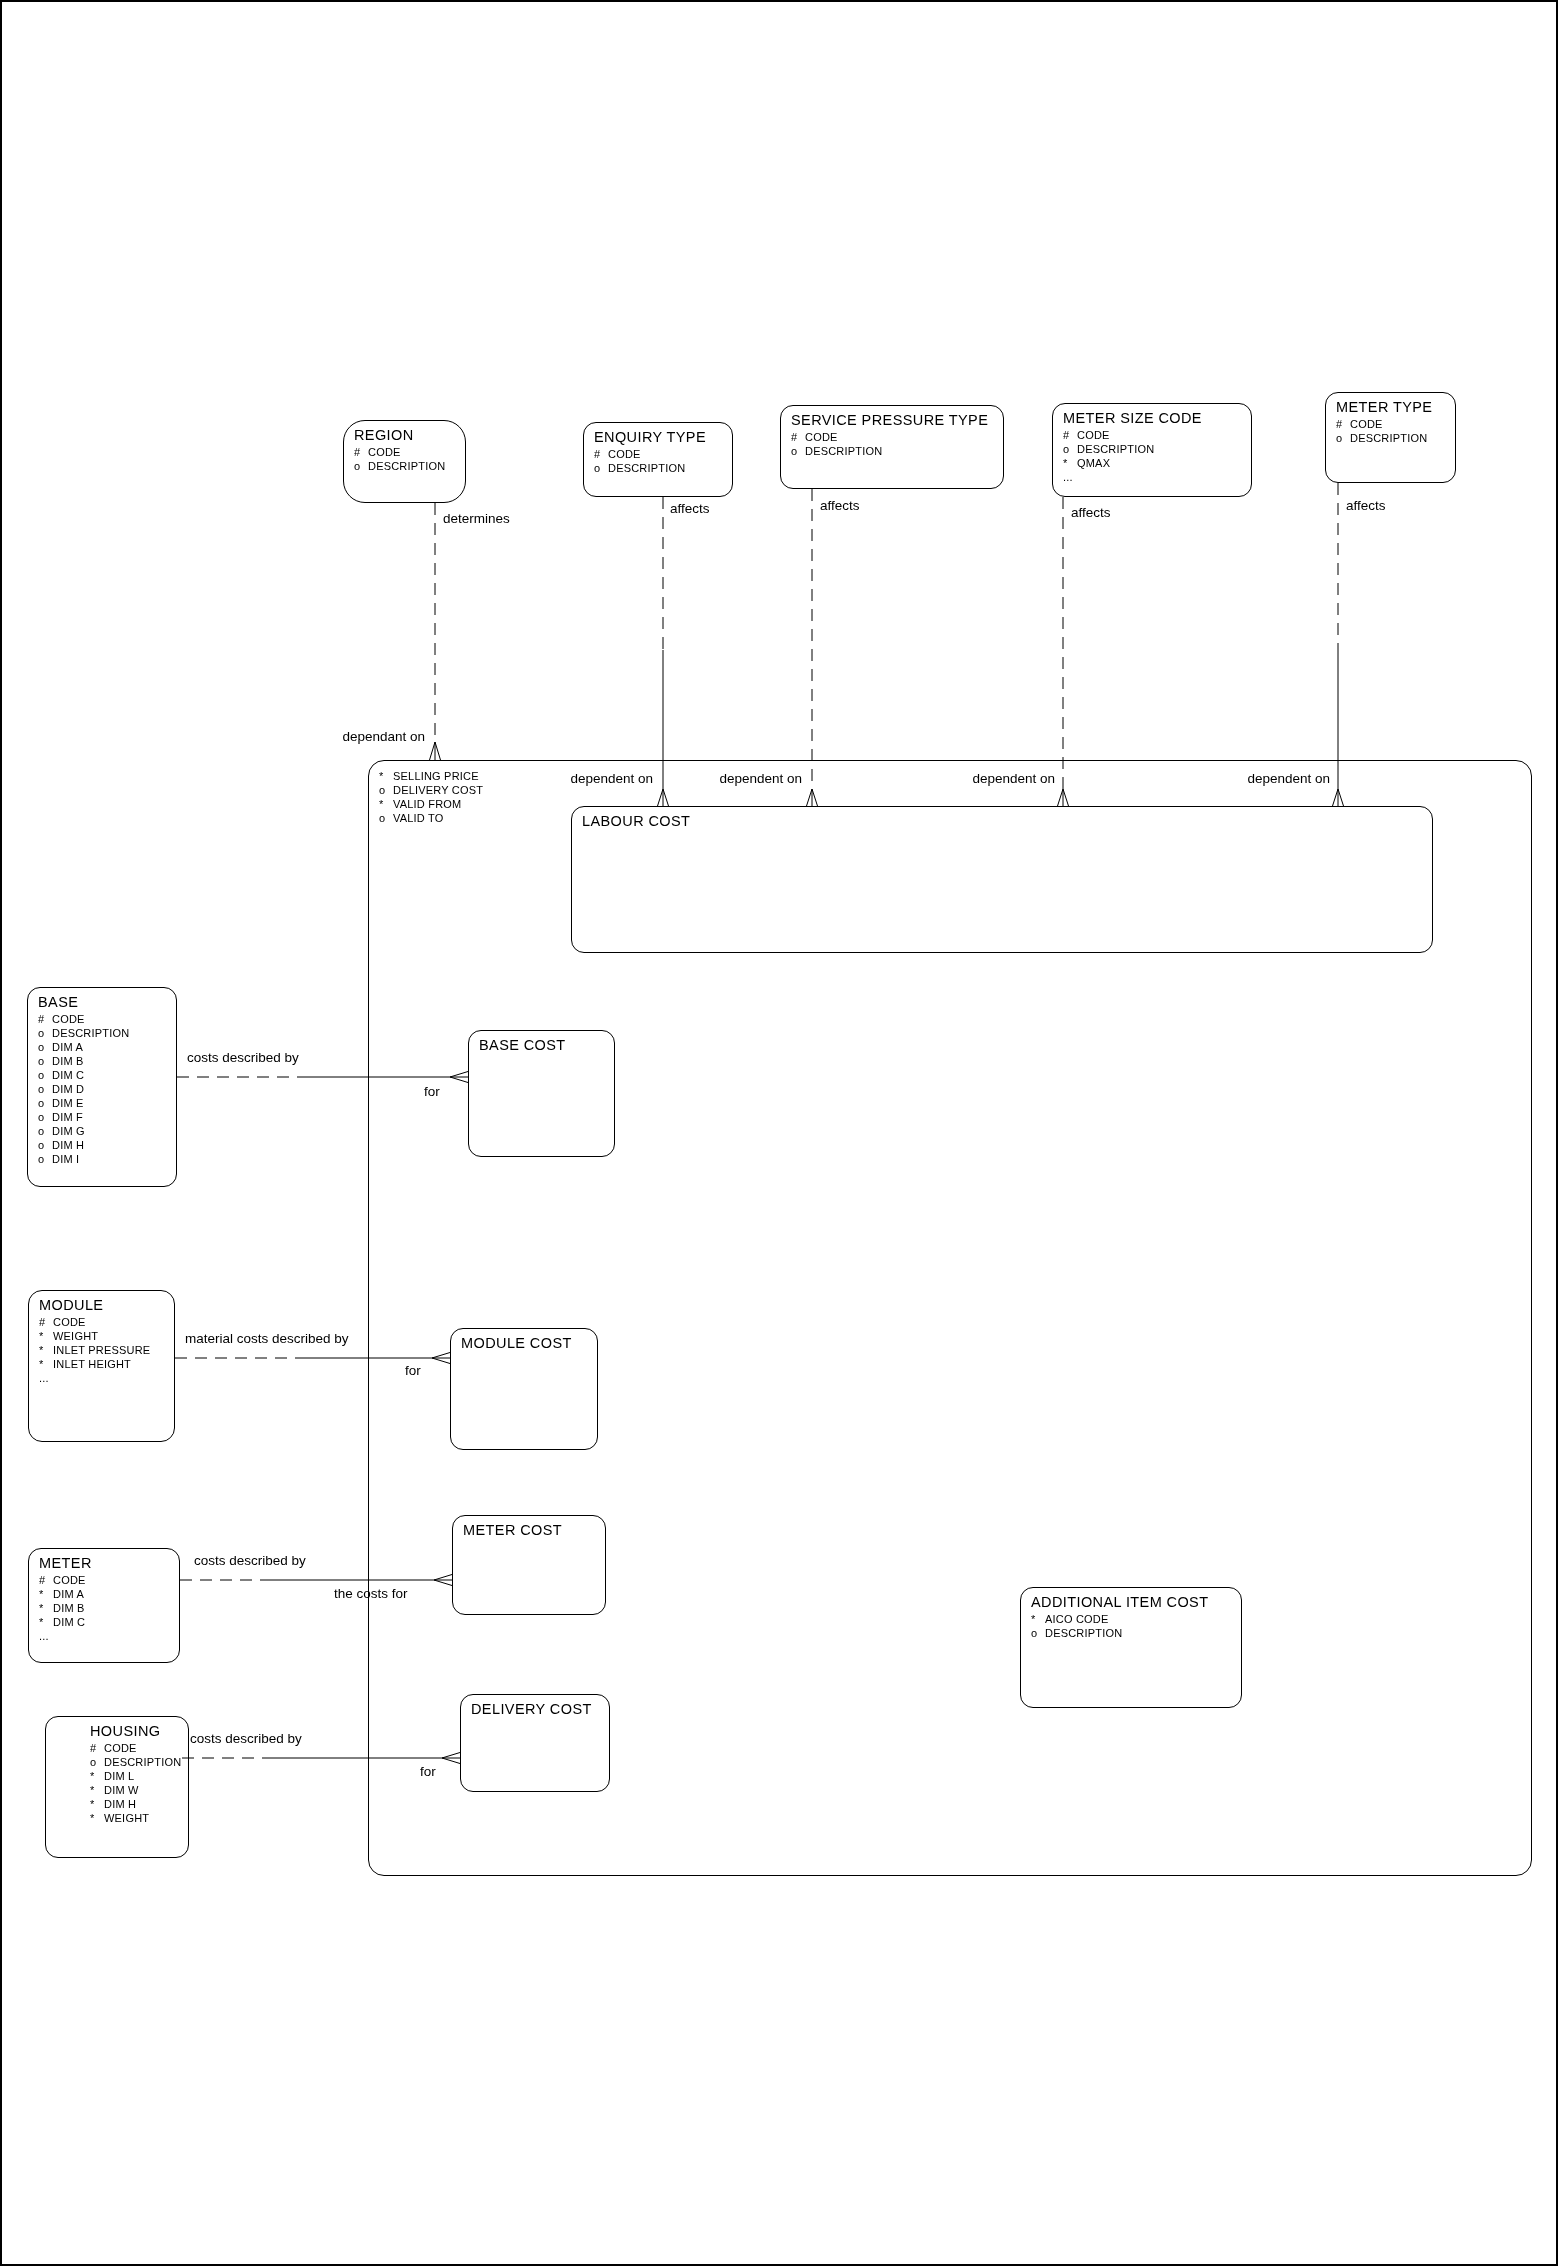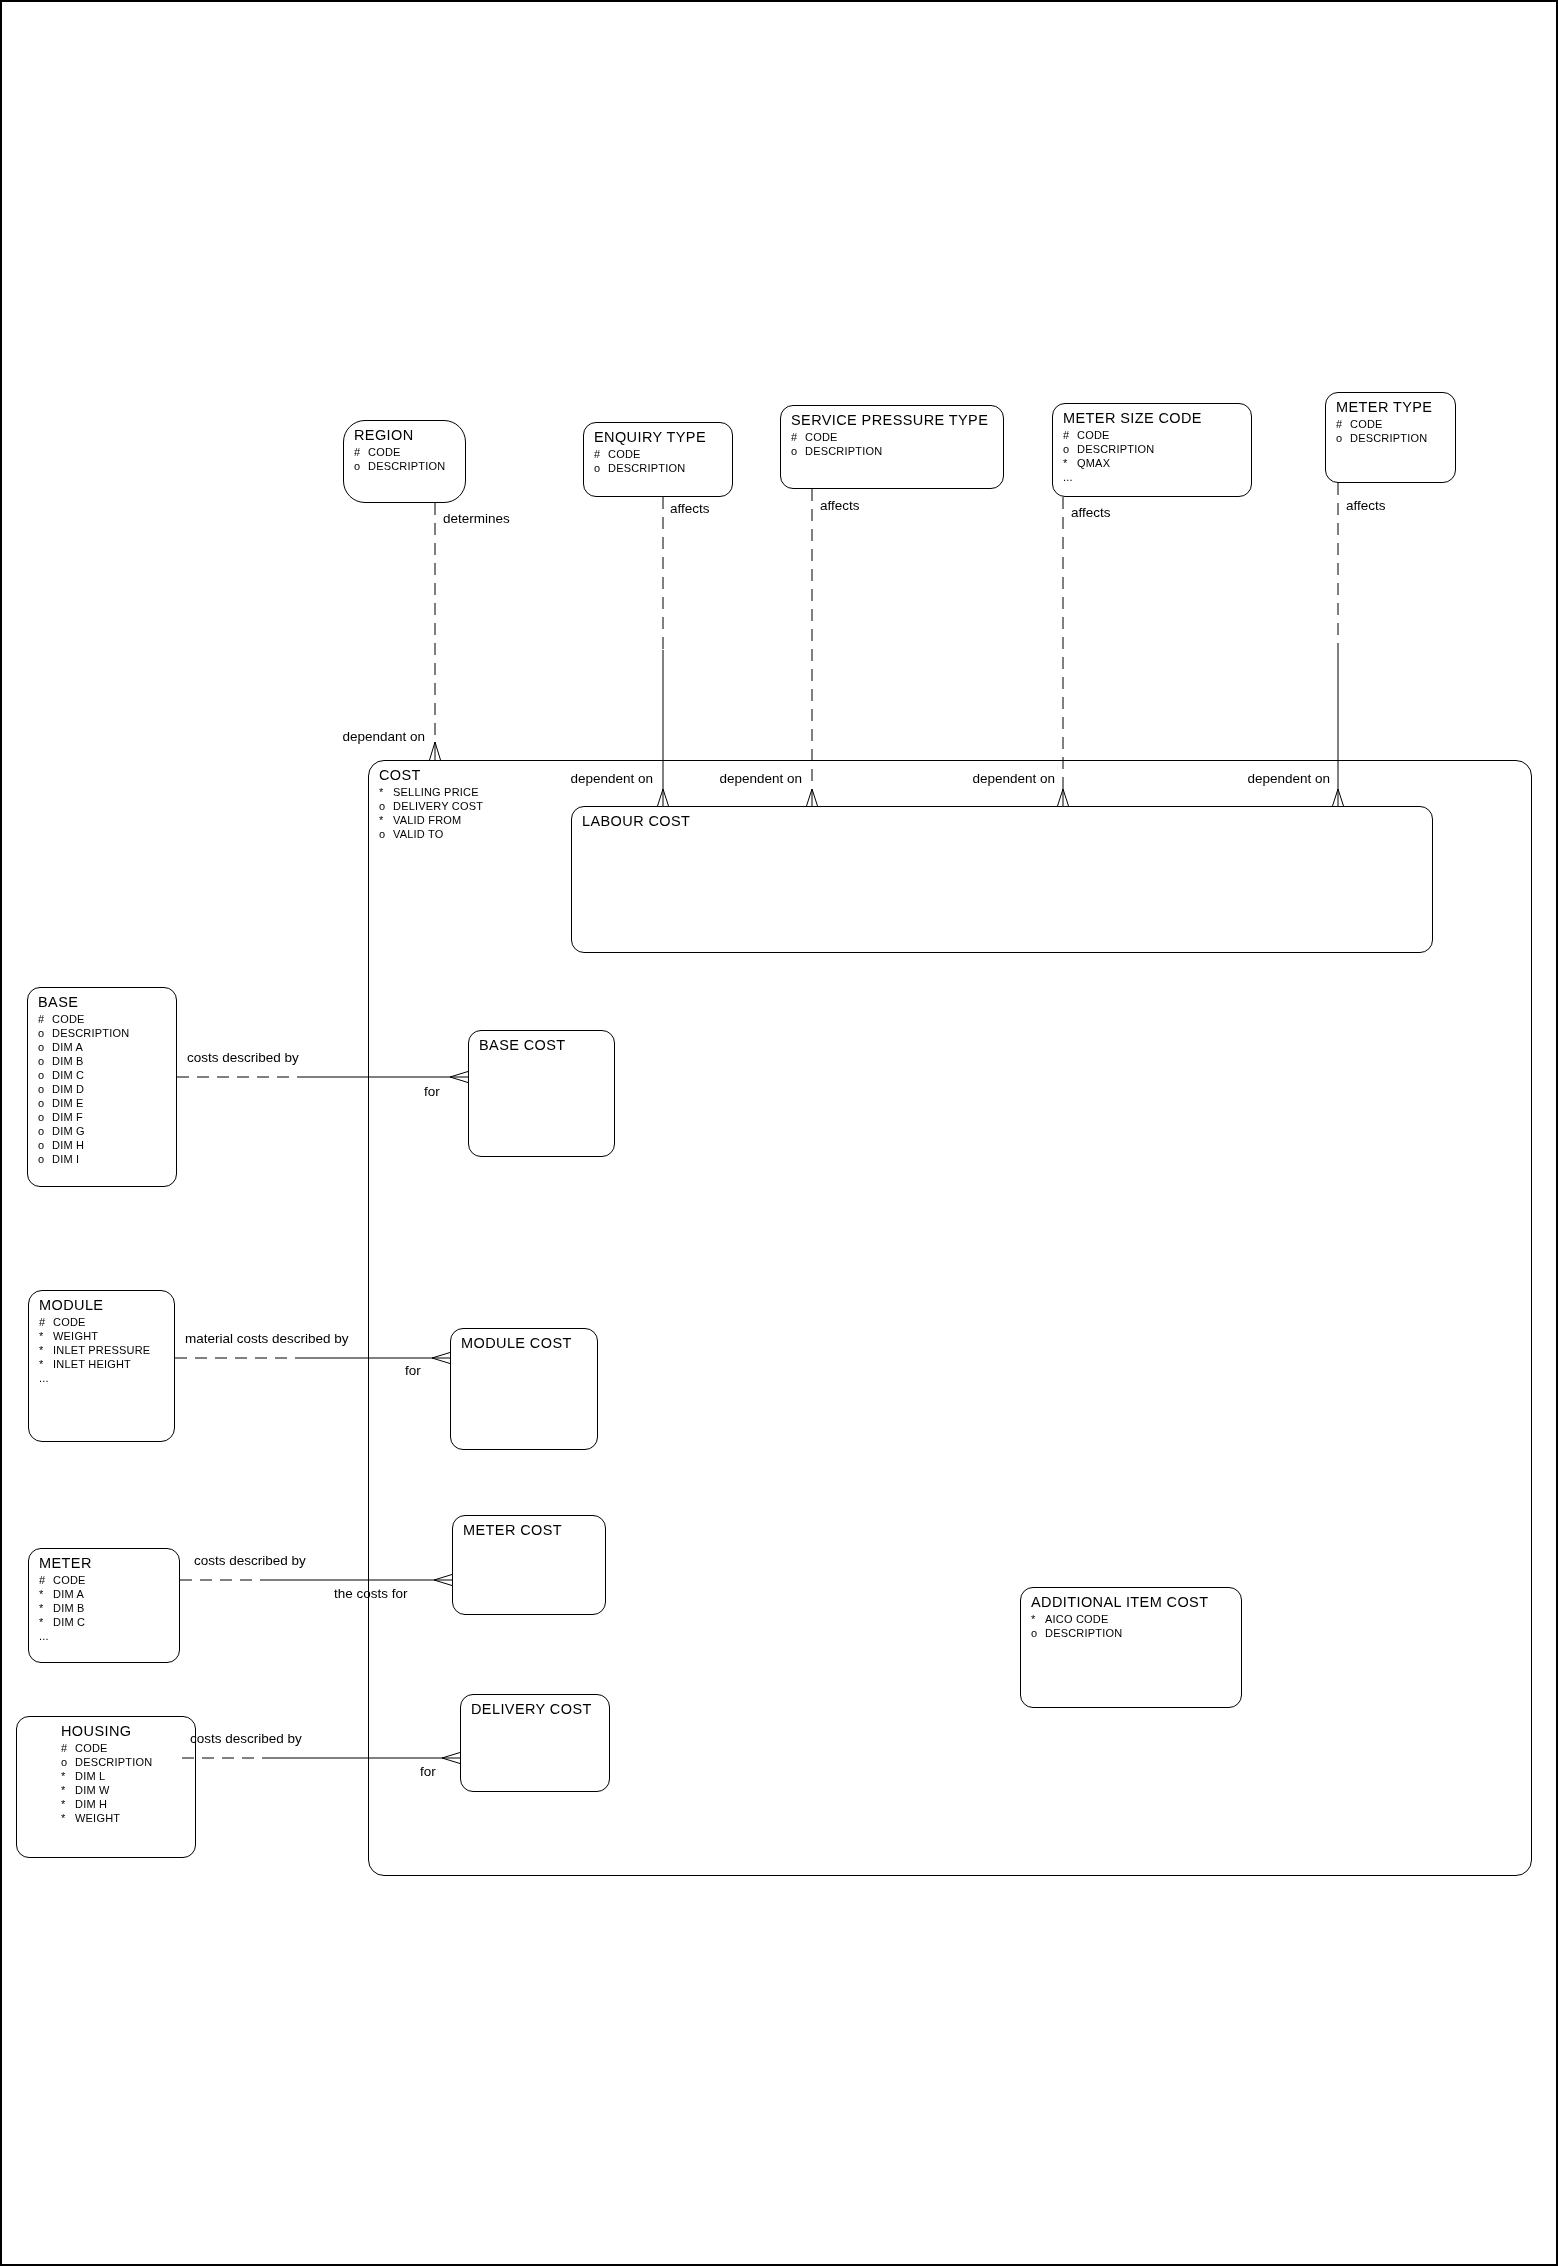--- a/index.html
+++ b/index.html
@@ -22,21 +22,20 @@
   svg.wires { position:absolute; left:0; top:0; pointer-events:none; }
   svg.wires path { fill:none; stroke:#000; stroke-width:1; }
   svg.wires path.dash { stroke-dasharray:12 8; }
 </style>
 </head>
 <body>
 
 <div class="frame"></div>
 
 <div class="ebox big" style="left:368px; top:760px; width:1164px; height:1116px;">
-  <div class="etitle">COST</div>
   <div class="eattrs">
       <div class="attr-row"><span class="attr-pre">*</span><span class="attr-name">SELLING PRICE</span></div>
       <div class="attr-row"><span class="attr-pre">o</span><span class="attr-name">DELIVERY COST</span></div>
       <div class="attr-row"><span class="attr-pre">*</span><span class="attr-name">VALID FROM</span></div>
       <div class="attr-row"><span class="attr-pre">o</span><span class="attr-name">VALID TO</span></div>
     </div>
 </div>
 
 <div class="ebox" style="left:571px; top:806px; width:862px; height:147px;">
   <div class="etitle">LABOUR COST</div>
@@ -128,21 +127,21 @@
       <div class="attr-row"><span class="attr-pre">*</span><span class="attr-name">DIM B</span></div>
       <div class="attr-row"><span class="attr-pre">*</span><span class="attr-name">DIM C</span></div>
       <div class="attr-row">...</div>
     </div>
 </div>
 
 <div class="ebox" style="left:452px; top:1515px; width:154px; height:100px;">
   <div class="etitle">METER COST</div>
 </div>
 
-<div class="ebox" style="left:16px; top:1716px; width:180px; height:142px;padding-left:44px;">
+<div class="ebox" style="left:45px; top:1716px; width:144px; height:142px;padding-left:44px;">
   <div class="etitle">HOUSING</div>
   <div class="eattrs">
       <div class="attr-row"><span class="attr-pre">#</span><span class="attr-name">CODE</span></div>
       <div class="attr-row"><span class="attr-pre">o</span><span class="attr-name">DESCRIPTION</span></div>
       <div class="attr-row"><span class="attr-pre">*</span><span class="attr-name">DIM L</span></div>
       <div class="attr-row"><span class="attr-pre">*</span><span class="attr-name">DIM W</span></div>
       <div class="attr-row"><span class="attr-pre">*</span><span class="attr-name">DIM H</span></div>
       <div class="attr-row"><span class="attr-pre">*</span><span class="attr-name">WEIGHT</span></div>
     </div>
 </div>

